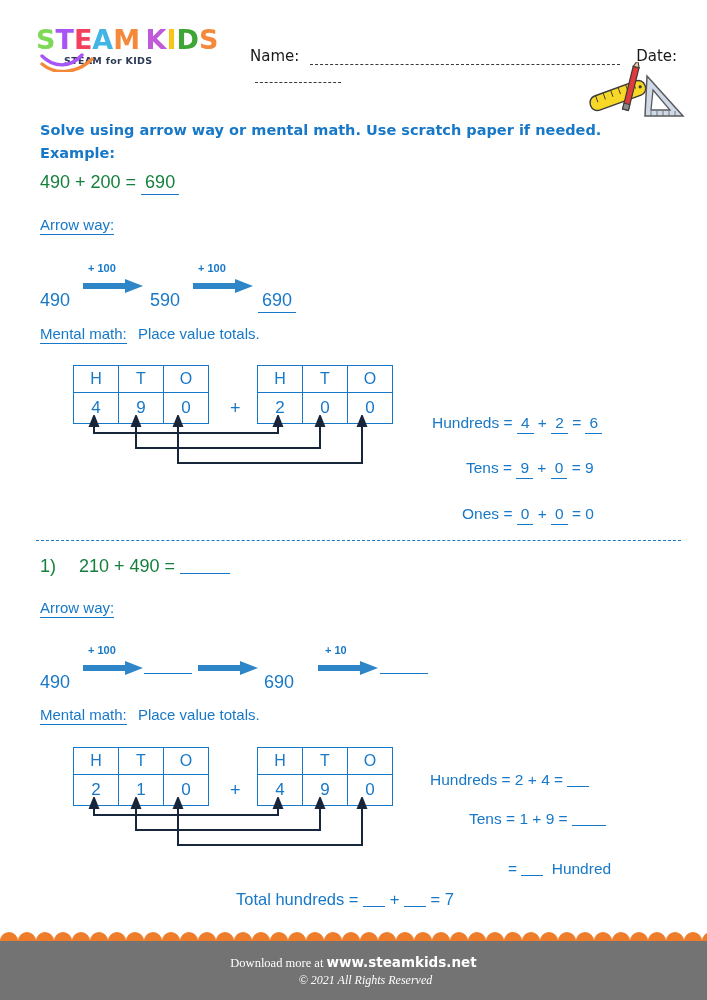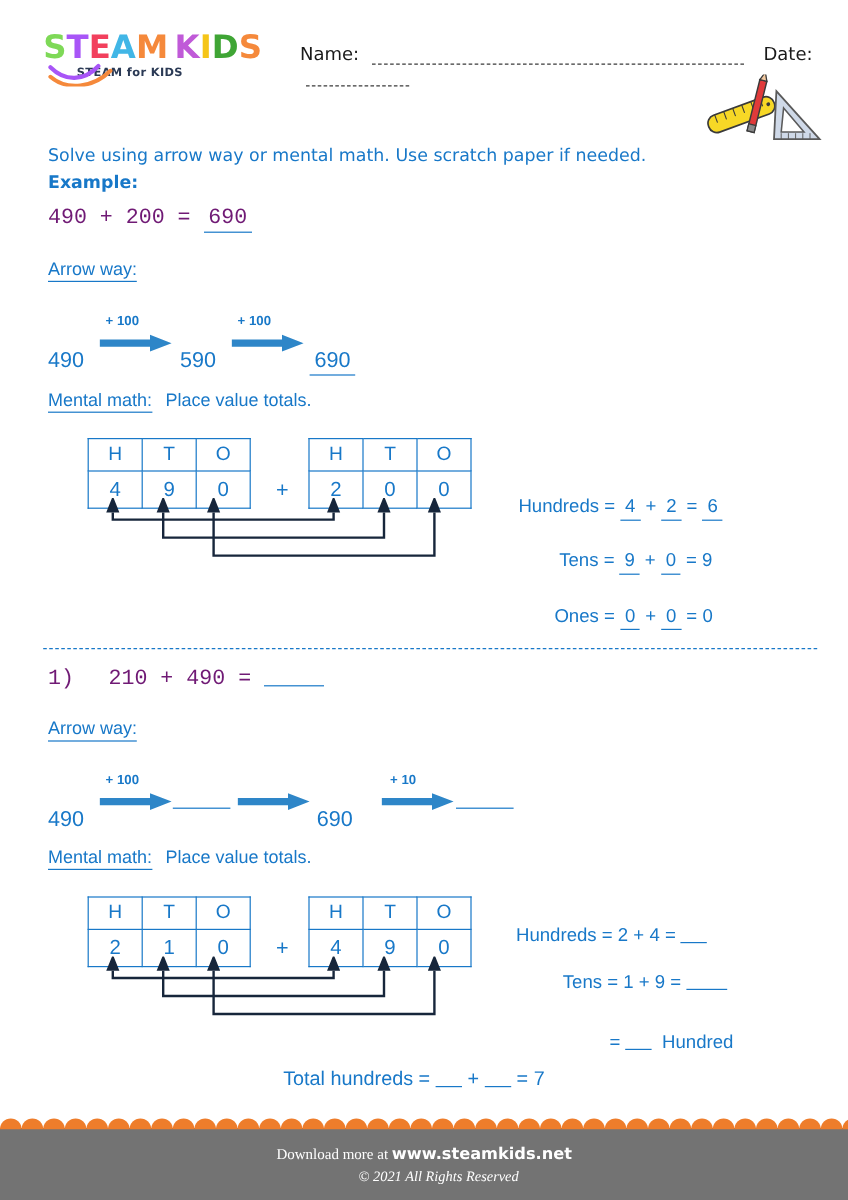--- a/index.html
+++ b/index.html
@@ -24,24 +24,24 @@
   .namedate{position:absolute;left:250px;top:36px;width:440px;height:26px;}
   .nd-label{font-family:"DejaVu Sans",sans-serif;font-size:15px;color:#1a1a1a;display:inline-block;vertical-align:bottom;}
   .nd-line{display:inline-block;vertical-align:bottom;border-bottom:1.5px dashed #3a3a3a;height:12px;}
 
   .toolsicon{position:absolute;left:583px;top:62px;width:104px;height:62px;}
 
   
   .titlerow{position:absolute;left:30px;top:80px;width:600px;height:42px;}
   .clipicon{position:absolute;left:0px;top:0px;width:40px;height:42px;}
   .title-text{position:absolute;left:50px;top:4px;font-family:"DejaVu Sans",sans-serif;font-weight:bold;font-size:25px;color:#ff1a1a;letter-spacing:-0.2px;white-space:nowrap;}
-  .instr{position:absolute;left:40px;top:122px;font-family:"DejaVu Sans",sans-serif;font-weight:normal;font-size:14.5px;color:#1878c8;white-space:nowrap;}
+  .instr{position:absolute;left:40px;top:122px;font-family:"DejaVu Sans",sans-serif;font-weight:bold;font-size:14.5px;color:#1878c8;white-space:nowrap;}
   .example-lbl{position:absolute;left:40px;top:145px;font-family:"DejaVu Sans",sans-serif;font-weight:bold;font-size:14.5px;color:#1878c8;}
 
-  .eq-line{position:absolute;font-family:Liberation Mono, monospace;font-size:18px;color:#701a75;white-space:nowrap;}
+  .eq-line{position:absolute;font-family:Liberation Sans, sans-serif;font-size:18px;color:#15803d;white-space:nowrap;}
   .ul{border-bottom:1.6px solid #1878c8;display:inline-block;padding:0 4px 1px 4px;}
   .blank-sm{display:inline-block;border-bottom:1.6px solid #1878c8;width:22px;height:14px;vertical-align:-2px;}
   .blank-md{display:inline-block;border-bottom:1.6px solid #1878c8;width:34px;height:14px;vertical-align:-2px;}
   .blank-lg{display:inline-block;border-bottom:1.6px solid #1878c8;width:50px;height:14px;vertical-align:-2px;}
 
   .sect-lbl{position:absolute;font-family:"Liberation Sans",sans-serif;font-size:15px;color:#1878c8;}
   .sect-lbl .u{border-bottom:1.3px solid #1878c8;padding-bottom:1px;}
 
   
   .arrowrow{position:absolute;font-family:"Liberation Sans",sans-serif;font-size:18px;color:#1878c8;white-space:nowrap;height:36px;}
@@ -87,21 +87,21 @@
       <div class="logo-sub">STEAM for KIDS</div>
       <svg class="logo-swoosh" viewBox="0 0 56 20">
         <path d="M2 4 C14 16, 30 16, 42 3" stroke="#a855f7" stroke-width="3.4" fill="none" stroke-linecap="round"></path>
         <path d="M2 12 C16 24, 38 21, 52 7" stroke="#f5893b" stroke-width="3.4" fill="none" stroke-linecap="round"></path>
       </svg>
     </div>
 
     <div class="namedate">
       <span class="nd-label">Name:</span>
       <span class="nd-line" style="width:310px;margin-left:6px;"></span>
-      <span class="nd-label" style="margin-left:12px;">Date:</span>
+      <span class="nd-label" style="margin-left:12px;margin-top:11px;">Date:</span>
       <span class="nd-line" style="width:86px;margin-left:5px;"></span>
     </div>
 
     <svg class="toolsicon" viewBox="0 0 104 62">
       <g transform="rotate(-20 52 31)">
         <rect x="6" y="20" width="58" height="15" rx="7" fill="#f7d826" stroke="#3a3a3a" stroke-width="1.4"></rect>
         <g stroke="#3a3a3a" stroke-width="0.9">
           <line x1="14" y1="20" x2="14" y2="27"></line>
             <line x1="22" y1="20" x2="22" y2="27"></line>
           <line x1="30" y1="20" x2="30" y2="27"></line>

